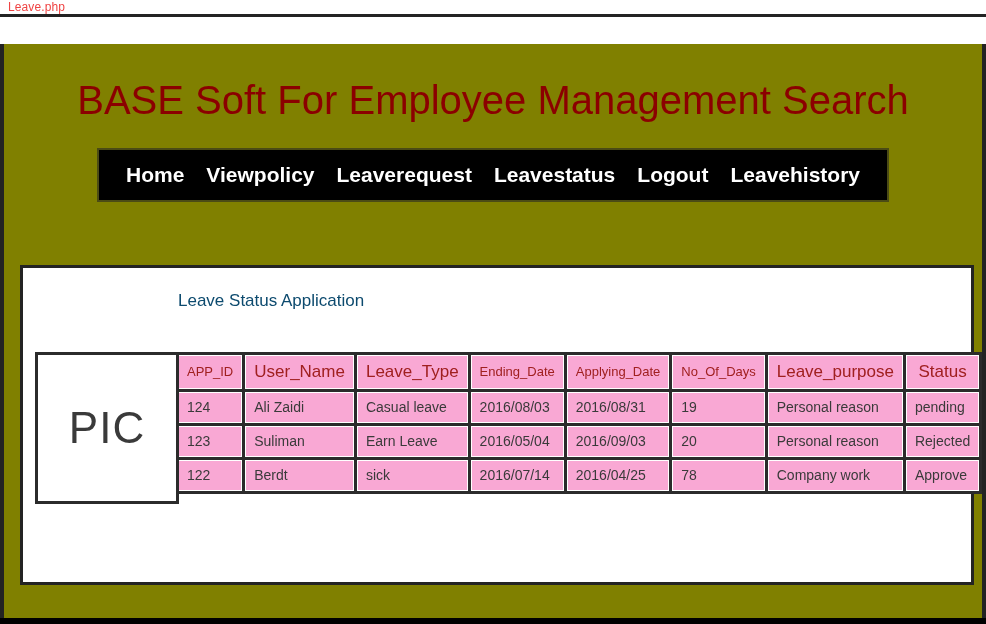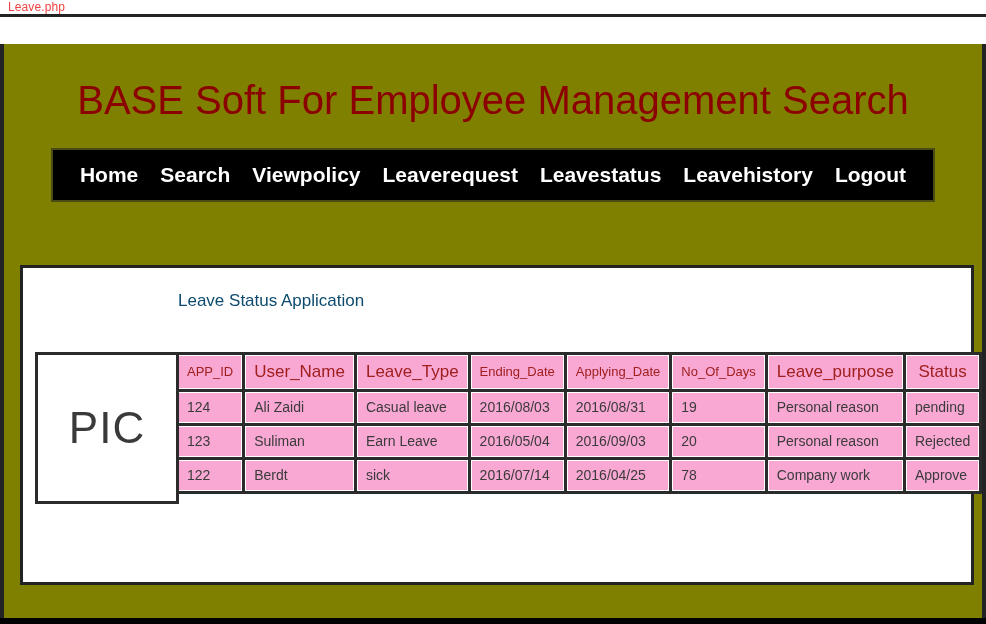--- a/index.html
+++ b/index.html
@@ -180,26 +180,25 @@
   <span class="titlebar-label">Leave.php</span>
 </div>
 
 <div class="page">
 
   <h1 class="site-title">BASE Soft For Employee Management Search</h1>
 
   <div class="nav-wrap">
     <nav class="nav" id="nav-container">
         <span class="nav-item">Home</span>
-        <span class="nav-item">Search</span>
         <span class="nav-item">Viewpolicy</span>
         <span class="nav-item">Leaverequest</span>
         <span class="nav-item">Leavestatus</span>
+        <span class="nav-item">Logout</span>
         <span class="nav-item">Leavehistory</span>
-        <span class="nav-item">Logout</span>
       </nav>
   </div>
 
   <div class="panel">
     <h2 class="panel-title">Leave Status Application</h2>
   </div>
 
   <div class="pic-box">
     <span class="pic-label">PIC</span>
   </div>

